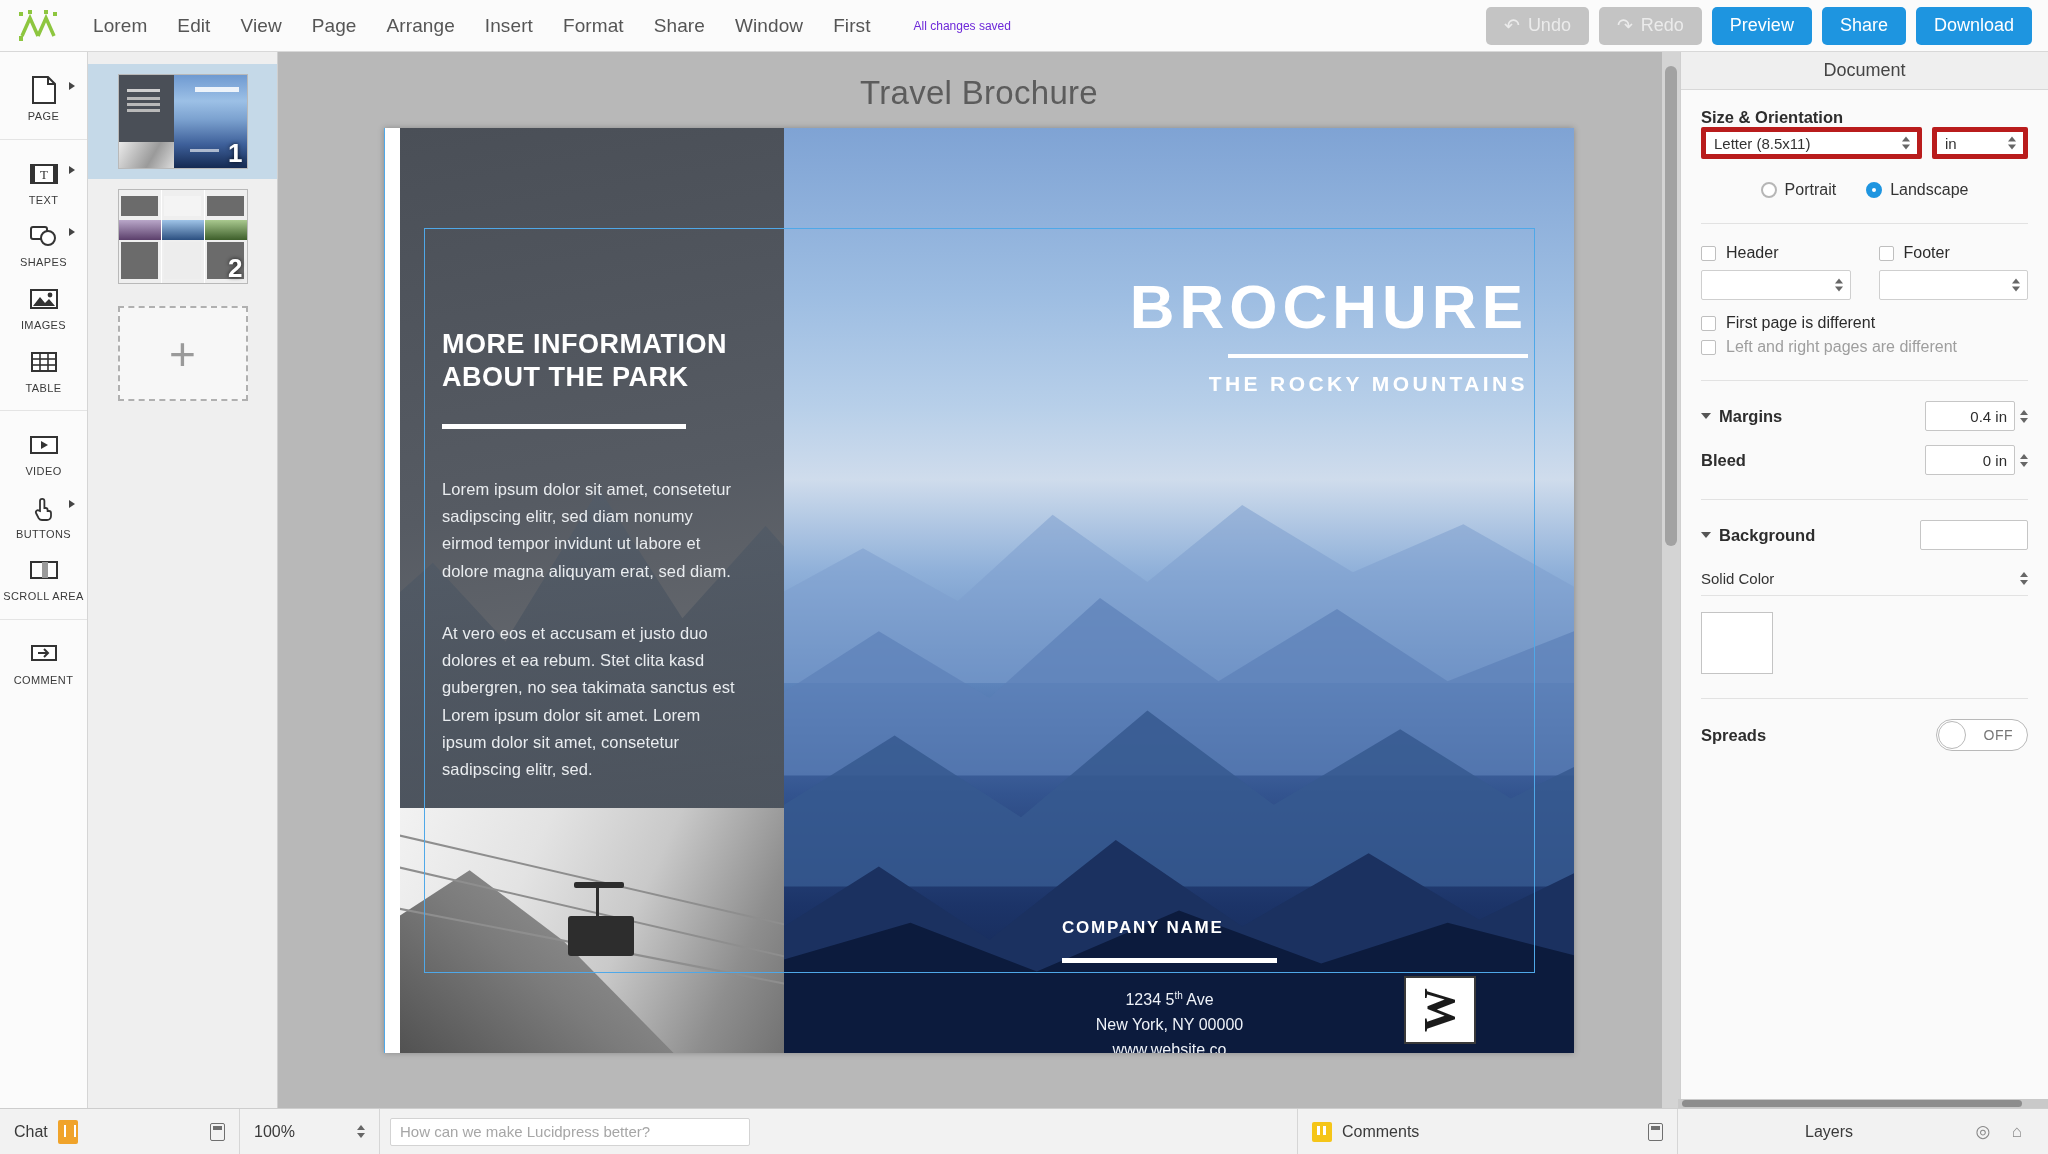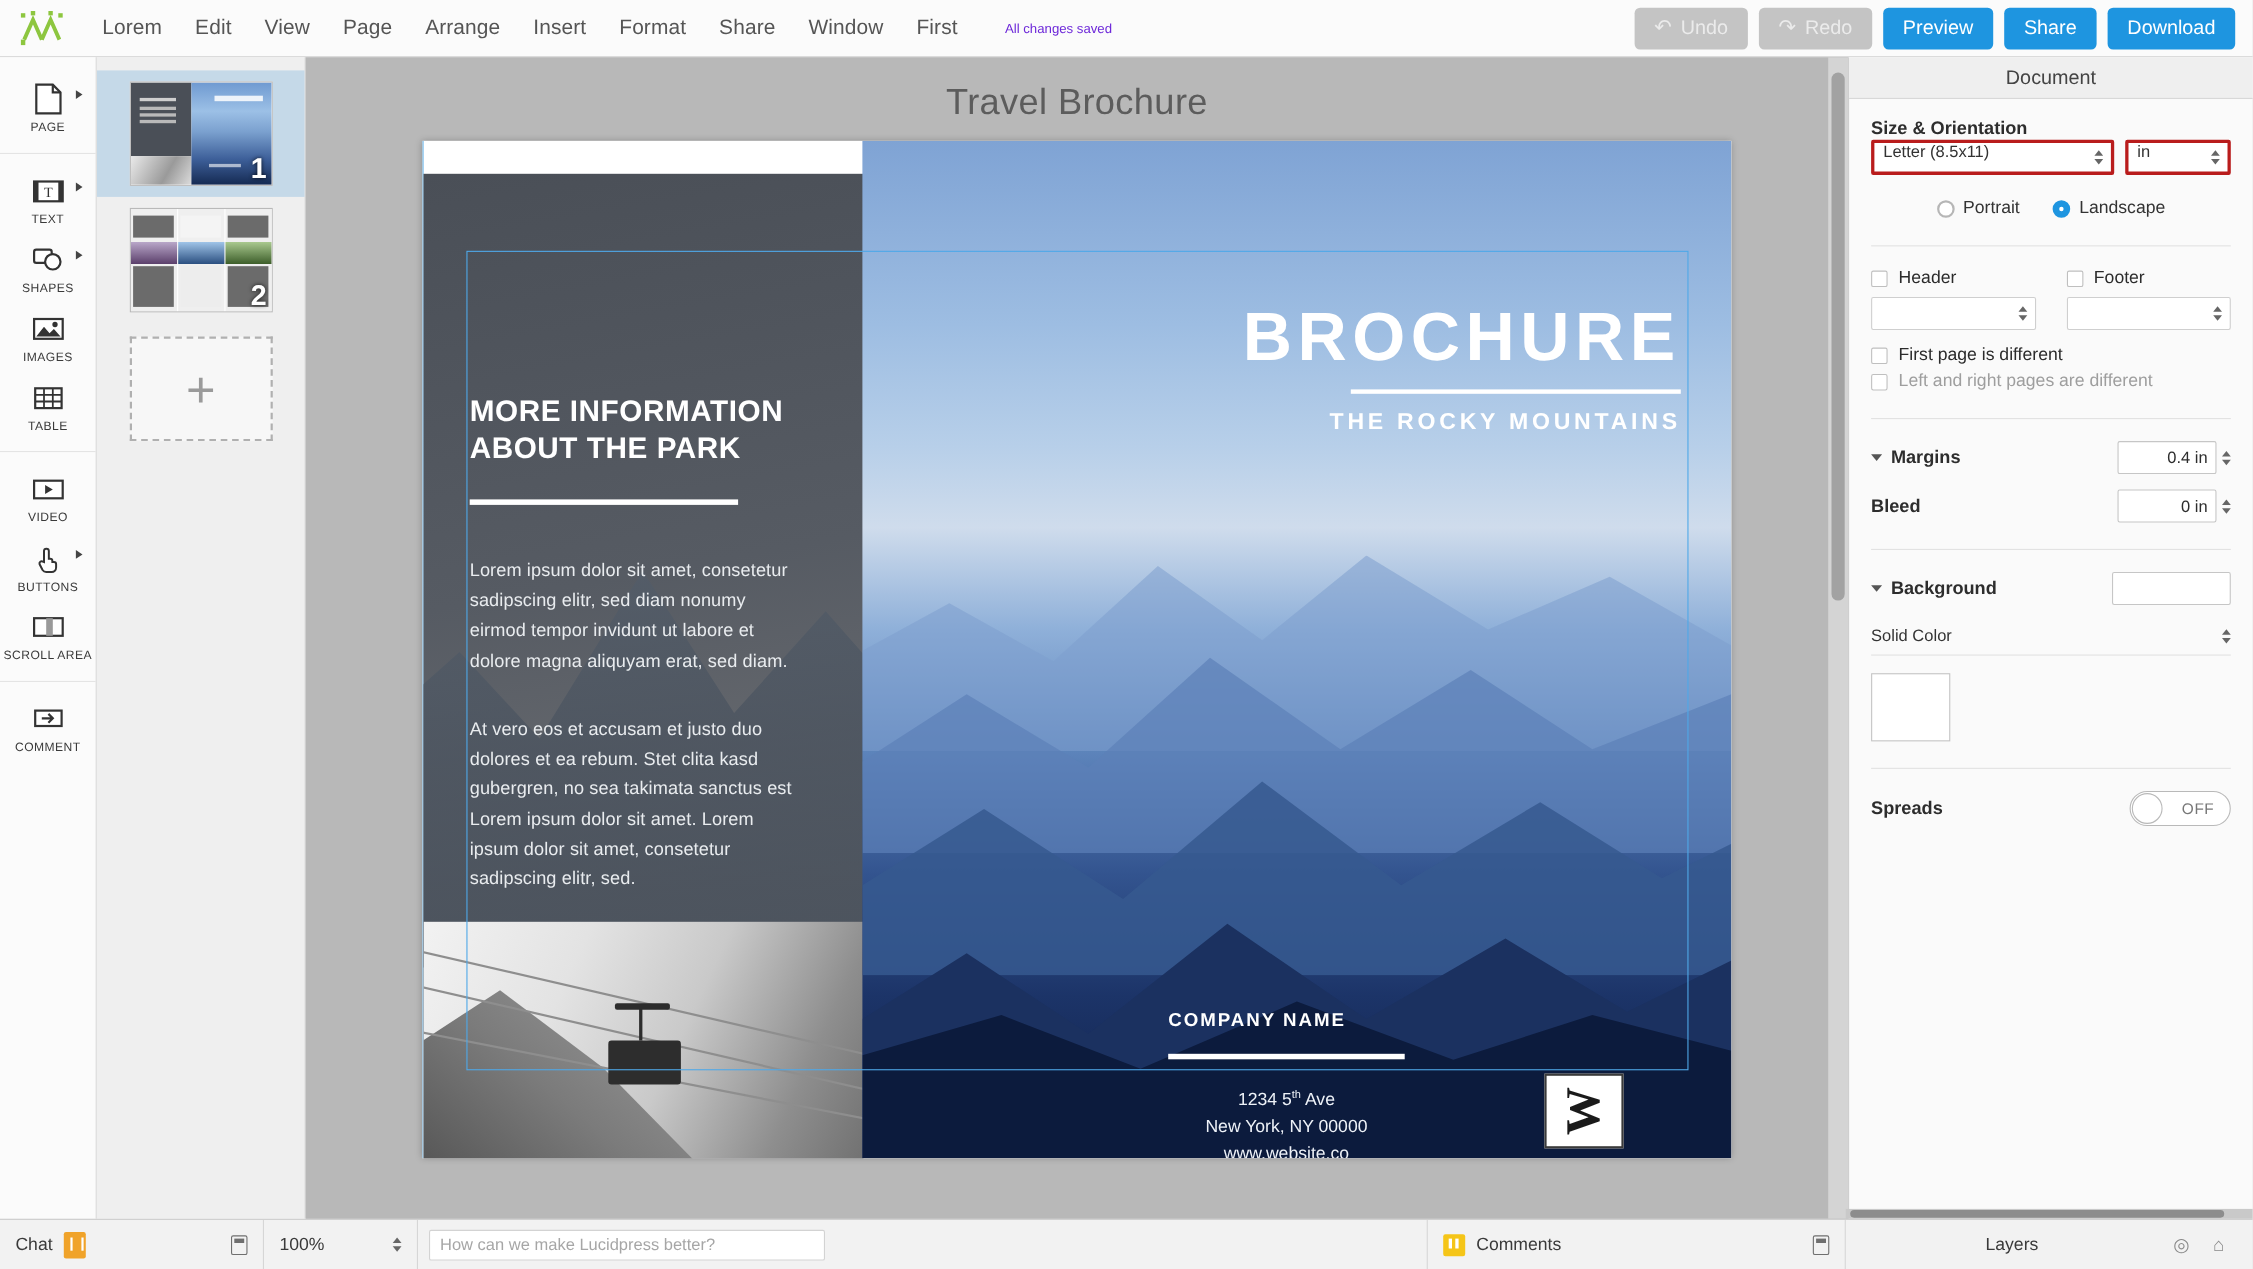--- a/index.html
+++ b/index.html
@@ -107,22 +107,22 @@
   .canvasarea {
     flex: 1 1 auto; background: #b8b8b8; position: relative; overflow: hidden;
     display: flex; flex-direction: column; align-items: center;
   }
   .doc-title { margin-top: 22px; font-size: 33px; color: #5c5c5c; letter-spacing: .3px; cursor:text;}
   .page {
     position: relative; width: 1190px; height: 925px; margin-top: 16px;
     background: #fff; box-shadow: 0 0 6px rgba(0,0,0,.25); overflow: hidden;
   }
   
-  .bro-left { position:absolute; left:1px; top:0; width:400px; height:100%;
-     background: linear-gradient(170deg,#4a4f57 0%,#565b63 40%,#6d6f73 70%,#7d7f82 100%); overflow:hidden;margin-top:30px;}
+  .bro-left { position:absolute; left:16px; top:0; width:400px; height:100%;
+     background: linear-gradient(170deg,#4a4f57 0%,#565b63 40%,#6d6f73 70%,#7d7f82 100%); overflow:hidden;}
   .bro-left .mtn {
     position:absolute; left:-10%; bottom:22%; width:130%; height:50%;
     background: linear-gradient(175deg, #5a6572 0%, #49525e 55%, #3f4854 100%);
     clip-path: polygon(0% 100%, 0% 52%, 14% 38%, 28% 55%, 46% 22%, 62% 50%, 78% 30%, 100% 58%, 100% 100%);
     opacity:.75;
   }
   .bro-heading { position:absolute; left:42px; top:200px; color:#fff; font-size:27px;
      font-weight:bold; line-height:1.22; letter-spacing:.5px; }
   .bro-rule { position:absolute; left:42px; top:296px; width:244px; height:5px; background:#fff; }
   .bro-para { position:absolute; left:42px; color:#e9ecef; font-size:16.5px; line-height:1.65;
@@ -187,22 +187,22 @@
     border-left: 1px solid #cfcfcf; display:flex; flex-direction:column;
   }
   .rp-title {
     height: 38px; flex:0 0 38px; display:flex; align-items:center; justify-content:center;
     font-size: 18px; color: #444; background:#efefef; border-bottom: 1px solid #d8d8d8;
   }
   .rp-body { flex:1 1 auto; padding: 18px 20px 0 20px; overflow: hidden; }
   .rp-h { font-size: 16.5px; font-weight: bold; color: #2d2d2d; }
   .row { display:flex; align-items:center; gap: 10px; }
   .select {
-    position: relative; flex:1 1 auto; height: 32px; border: 3px solid #b91c1c;
-    background:#fff; border-radius:2px; display:flex; 
+    position: relative; flex:1 1 auto; height: 32px; border: 5px solid #b91c1c;
+    background:#fff; border-radius:2px; display:flex; align-items:center;
     padding: 0 26px 0 8px; font-size: 15px; color:#333; cursor:pointer;
   }
   .select.small { flex: 0 0 96px; }
   .spin { position:absolute; right:7px; top:50%; transform:translateY(-50%);
           display:flex; flex-direction:column; gap:3px; }
   .spin i { width:0;height:0;border-left:4px solid transparent;border-right:4px solid transparent;}
   .spin i.up { border-bottom:5px solid #666; }
   .spin i.dn { border-top:5px solid #666; }
   .radio-row { display:flex; align-items:center; justify-content:center; gap: 30px; margin-top: 22px; }
   .radio { display:flex; align-items:center; gap:8px; font-size: 16px; color:#333; cursor:pointer;}

